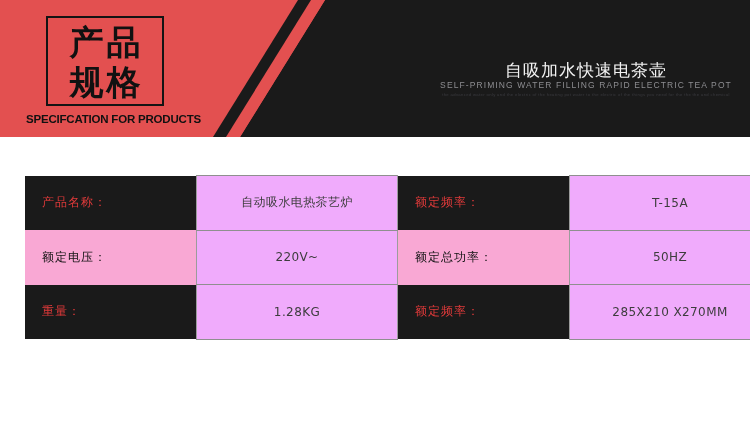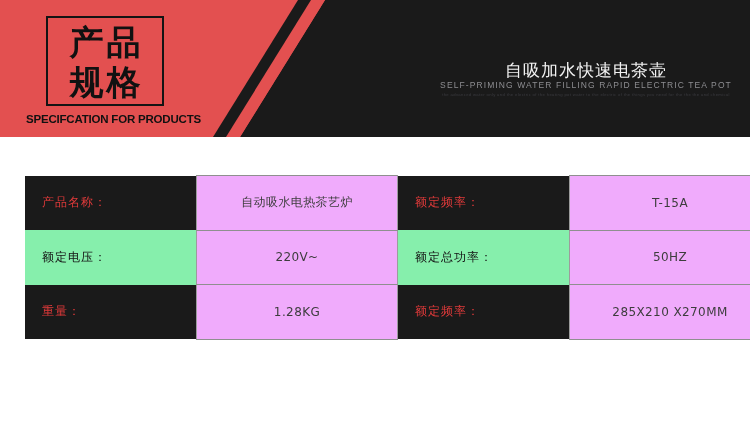--- a/index.html
+++ b/index.html
@@ -131,21 +131,21 @@
     width: 150px;
     padding-left: 17px;
     font-family: "DejaVu Sans", "Liberation Sans", sans-serif;
     letter-spacing: 1px;
   }
   td.label.dark {
     background: #1a1a1a;
     color: #e03a3a;
   }
   td.label.red {
-    background: #86efac;
+    background: #f9a8d4;
     color: #141414;
   }
   td.value {
     width: 192px;
     background: #f0abfc;
     color: #3d3d3d;
     text-align: center;
     font-family: "DejaVu Sans", "Liberation Sans", sans-serif;
     border: 1px solid #9c9c9c;
     letter-spacing: 0.4px;

